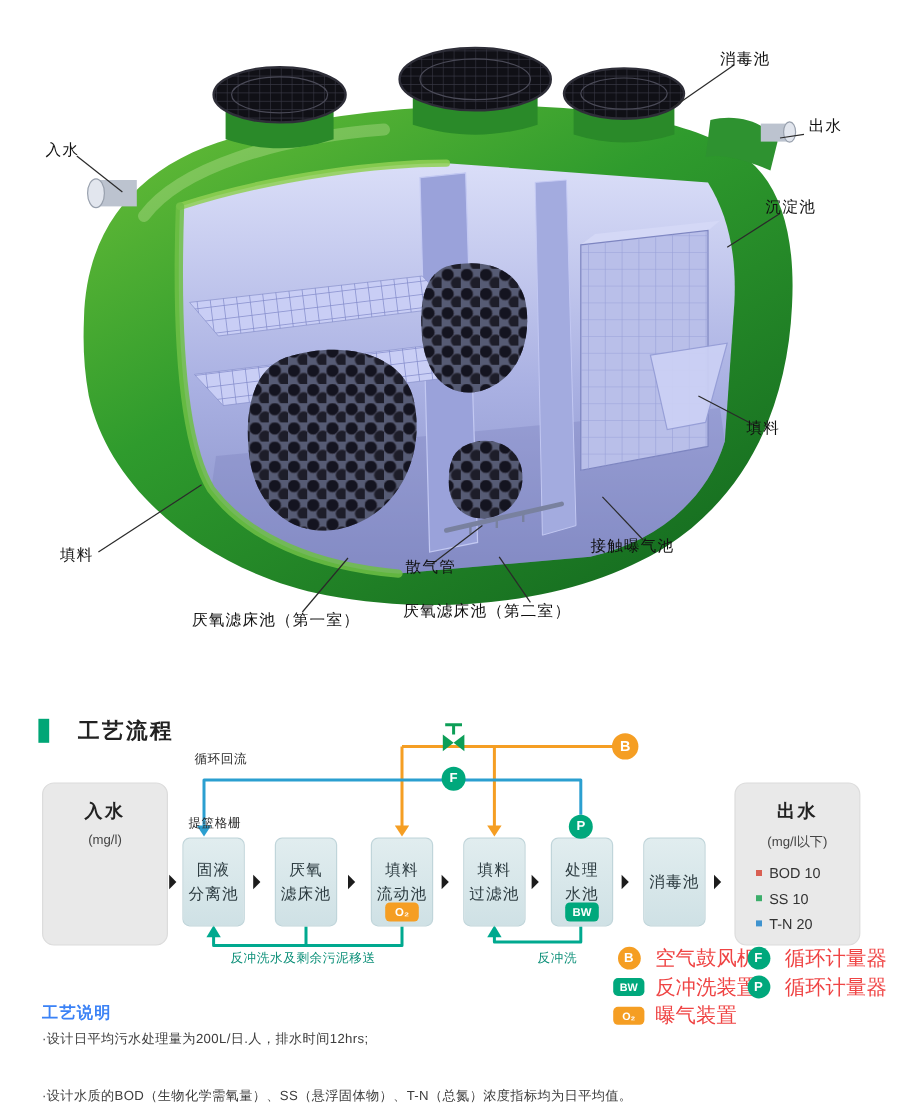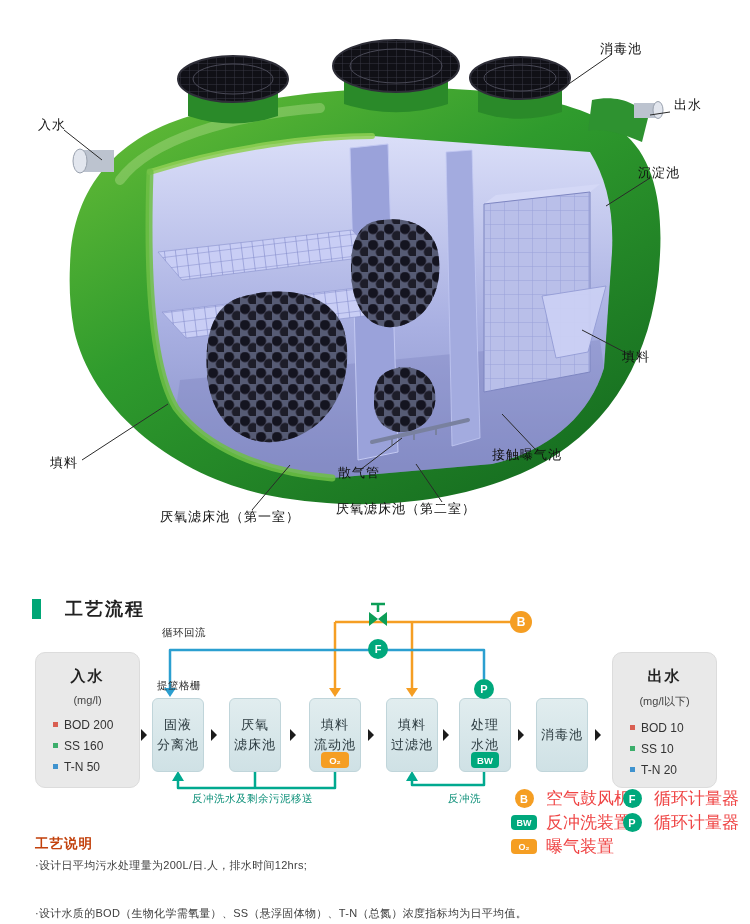--- a/index.html
+++ b/index.html
@@ -31,21 +31,21 @@
   .orange{background:#f59e23;} .green{background:#00a87c;}
   .flow-label{position:absolute;font-size:10.5px;color:#2c2c2c;white-space:nowrap;letter-spacing:0.5px;}
   .legend-item{position:absolute;display:flex;align-items:center;gap:8px;}
   .legend-item .b-wrap{width:28px;display:flex;justify-content:center;}
   .legend-item .b-circle{width:19px;height:19px;border-radius:50%;color:#fff;font-weight:bold;font-size:11px;
                          display:flex;align-items:center;justify-content:center;}
   .legend-item .b-pill{width:26px;height:15px;border-radius:4px;color:#fff;font-weight:bold;font-size:9px;
                        display:flex;align-items:center;justify-content:center;}
   .legend-item .l-txt{font-size:17px;color:#ef4444;}
   
-  .notes-title{position:absolute;left:35px;top:835px;font-size:13.5px;font-weight:bold;color:#c2410c;letter-spacing:1px;}
+  .notes-title{position:absolute;left:35px;top:835px;font-size:13.5px;font-weight:bold;color:#3b82f6;letter-spacing:1px;}
   .note-line{position:absolute;left:35px;font-size:11px;color:#3d3d3d;white-space:nowrap;letter-spacing:0.3px;}
 </style>
 </head>
 <body>
 
 <div class="page">
 
   <svg class="abs" width="750" height="585" viewBox="0 0 750 585" style="left:0;top:0">
     <defs>
       <linearGradient id="gBody" x1="0" y1="0" x2="0.8" y2="1">
@@ -224,34 +224,20 @@
   </svg>
 
   <div class="flow-label" style="left:162px;top:626px;">循环回流</div>
   <div class="flow-label" style="left:157px;top:679px;">提篮格栅</div>
   <div class="flow-label" style="left:192px;top:792px;color:#0b8f78;">反冲洗水及剩余污泥移送</div>
   <div class="flow-label" style="left:448px;top:792px;color:#0b8f78;">反冲洗</div>
 
   <div class="io-box" style="left:35px;top:652px;">
     <div class="io-title">入水</div>
     <div class="io-unit">(mg/l)</div>
-    <div class="io-items">
-      <div class="io-item">
-          <span class="dot d0"></span>
-          <span>BOD 200</span>
-        </div>
-      <div class="io-item">
-          <span class="dot d1"></span>
-          <span>SS 160</span>
-        </div>
-      <div class="io-item">
-          <span class="dot d2"></span>
-          <span>T-N 50</span>
-        </div>
-    </div>
   </div>
 
   <div class="stage" style="left:152px;top:698px;">
       <span class="s-label">固液
 分离池</span>
     </div>
   <div class="stage" style="left:229px;top:698px;">
       <span class="s-label">厌氧
 滤床池</span>
     </div>

